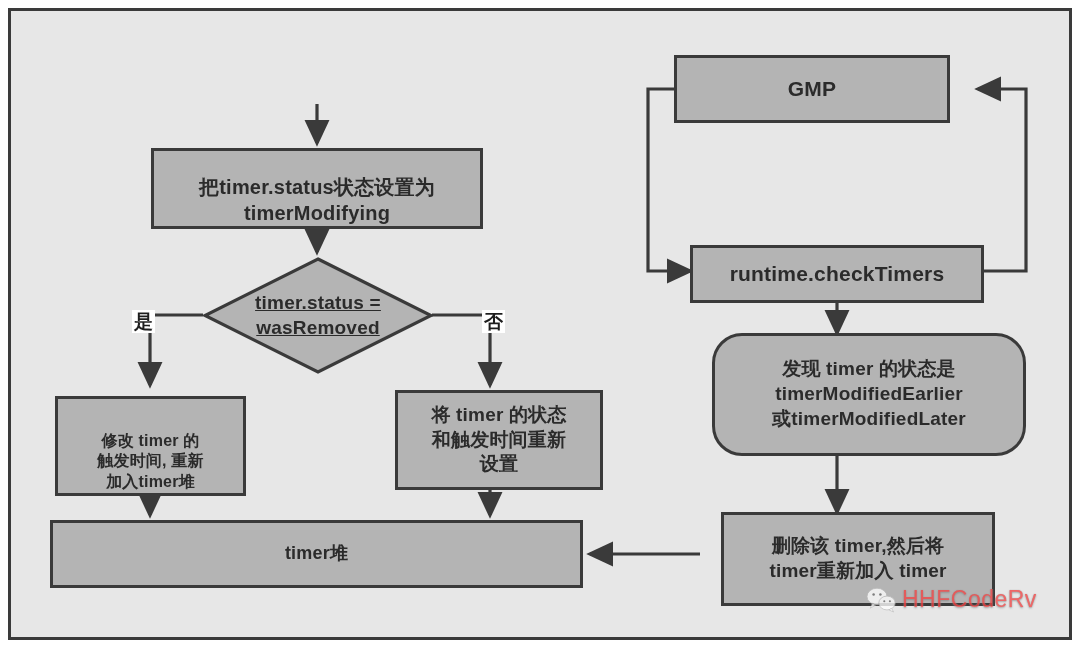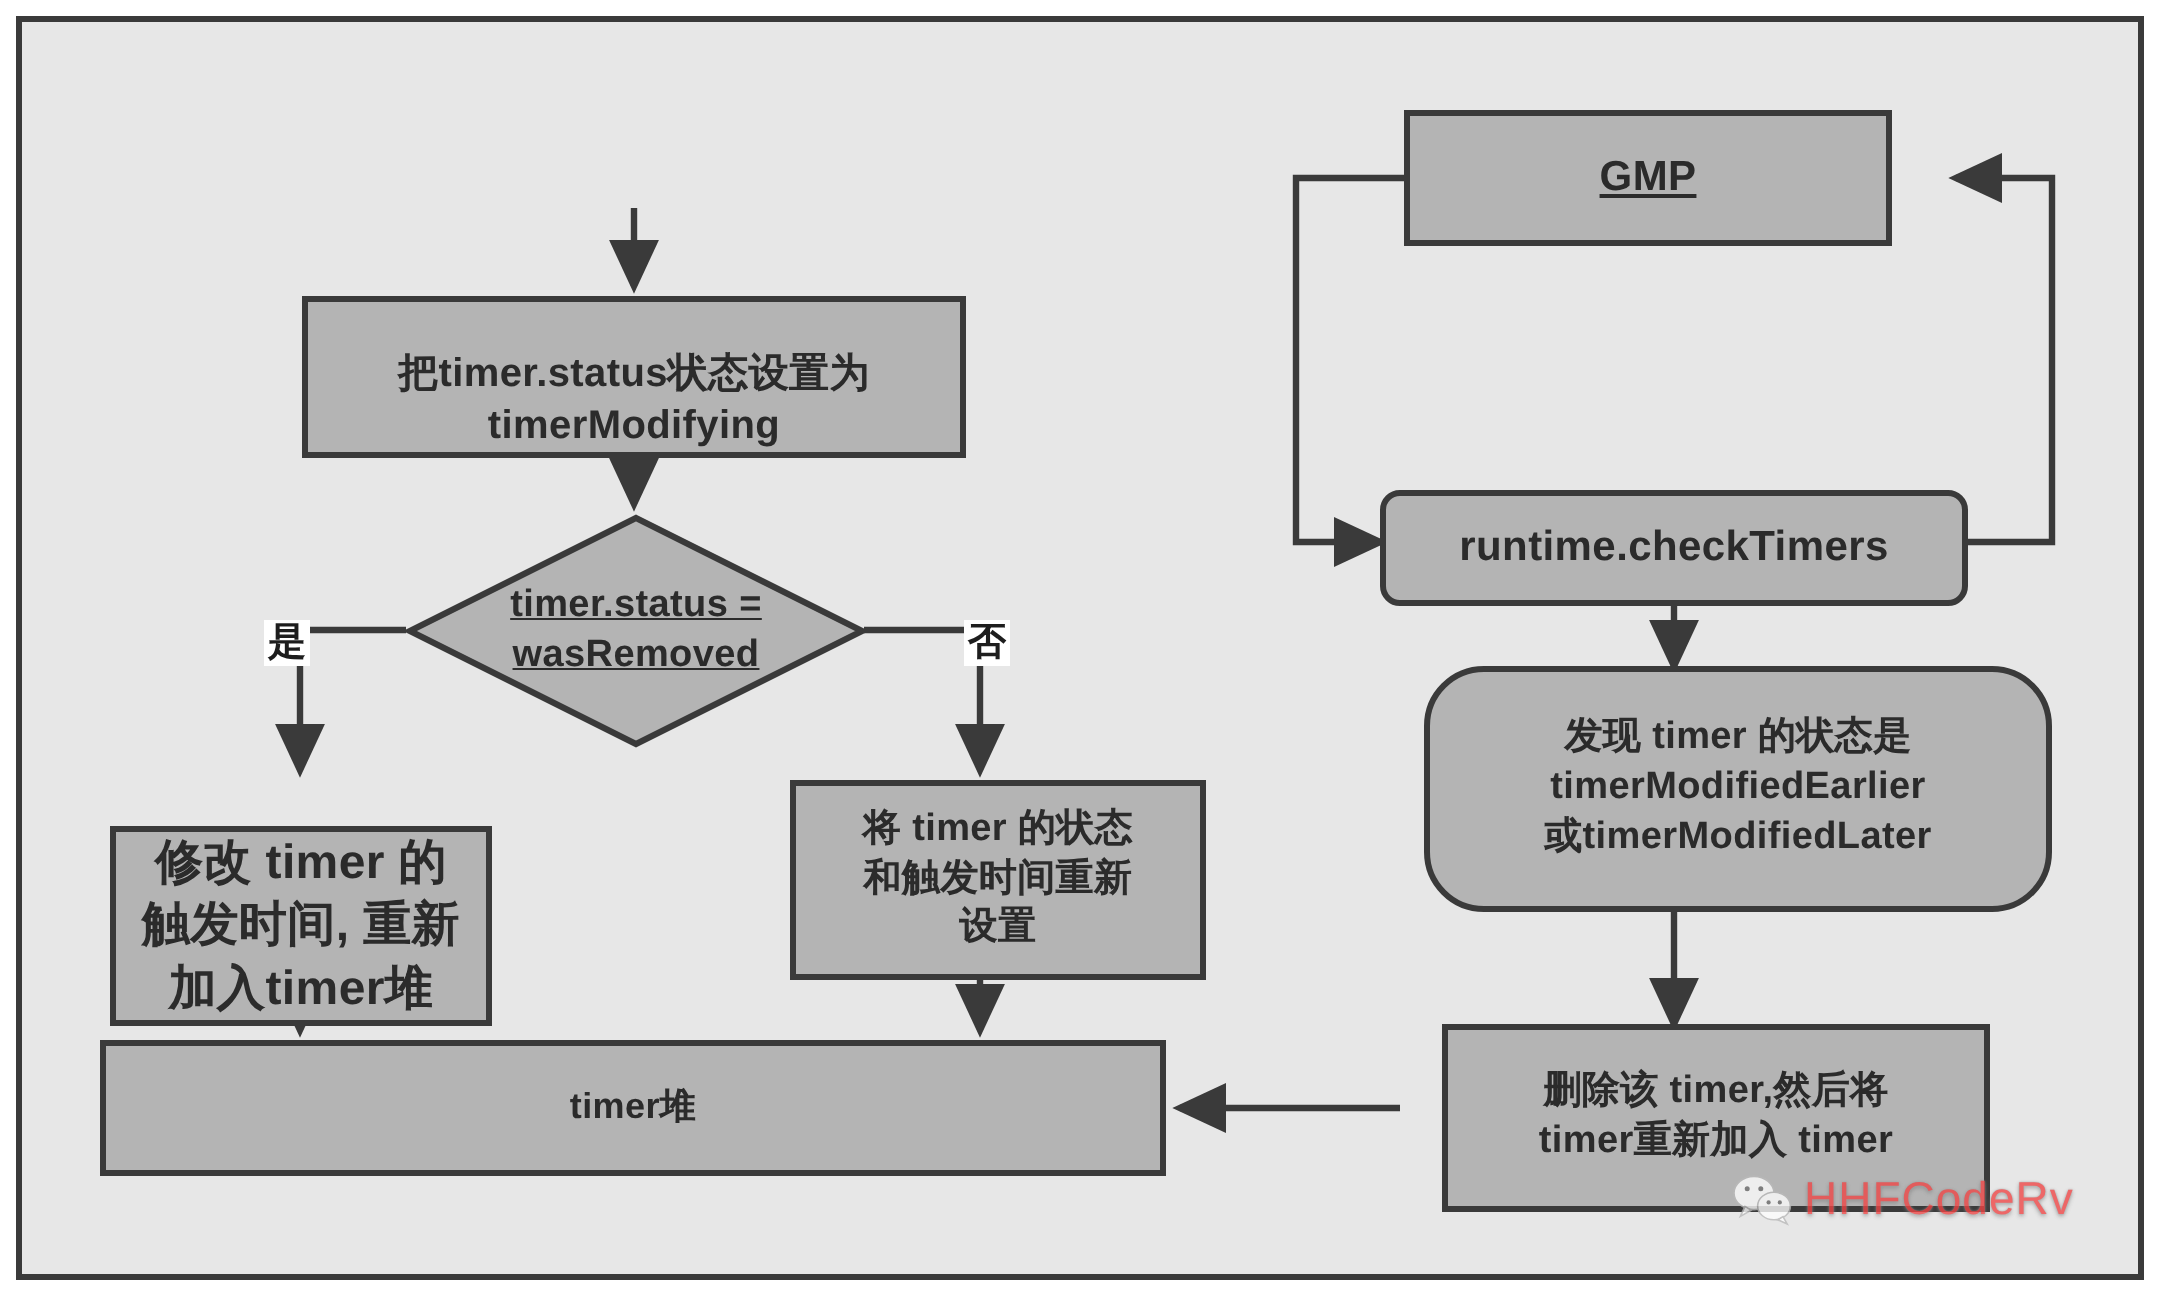--- a/index.html
+++ b/index.html
@@ -85,45 +85,45 @@
     </div>
   </div>
 
   <div class="edge-label" style="left:132px;top:310px;">
     <span>是</span>
   </div>
   <div class="edge-label" style="left:482px;top:310px;">
     <span>否</span>
   </div>
 
-  <div class="node" style="left:55px;top:413px;width:191px;height:100px;font-size:24px;">
+  <div class="node" style="left:55px;top:396px;width:191px;height:100px;font-size:16px;align-items:flex-end;">
     <span>
       <span>修改 timer 的</span>
       <span>触发时间, 重新</span>
       <span>加入timer堆</span>
     </span>
   </div>
 
   <div class="node" style="left:395px;top:390px;width:208px;height:100px;font-size:19px;">
     <span>
       <span>将 timer 的状态</span>
       <span>和触发时间重新</span>
       <span>设置</span>
     </span>
   </div>
 
   <div class="node" style="left:50px;top:520px;width:533px;height:68px;font-size:18px;">
     <span>timer堆</span>
   </div>
 
-  <div class="node" style="left:702px;top:55px;width:244px;height:68px;font-size:21px;text-decoration:underline;">
+  <div class="node" style="left:674px;top:55px;width:276px;height:68px;font-size:21px;">
     <span>GMP</span>
   </div>
 
-  <div class="node" style="left:690px;top:245px;width:294px;height:58px;font-size:21px;border-radius:10px;">
+  <div class="node" style="left:690px;top:245px;width:294px;height:58px;font-size:21px;">
     <span>runtime.checkTimers</span>
   </div>
 
   <div class="node" style="left:712px;top:333px;width:314px;height:123px;font-size:19px;border-radius:30px;">
     <span>
       <span>发现 timer 的状态是</span>
       <span>timerModifiedEarlier</span>
       <span>或timerModifiedLater</span>
     </span>
   </div>

